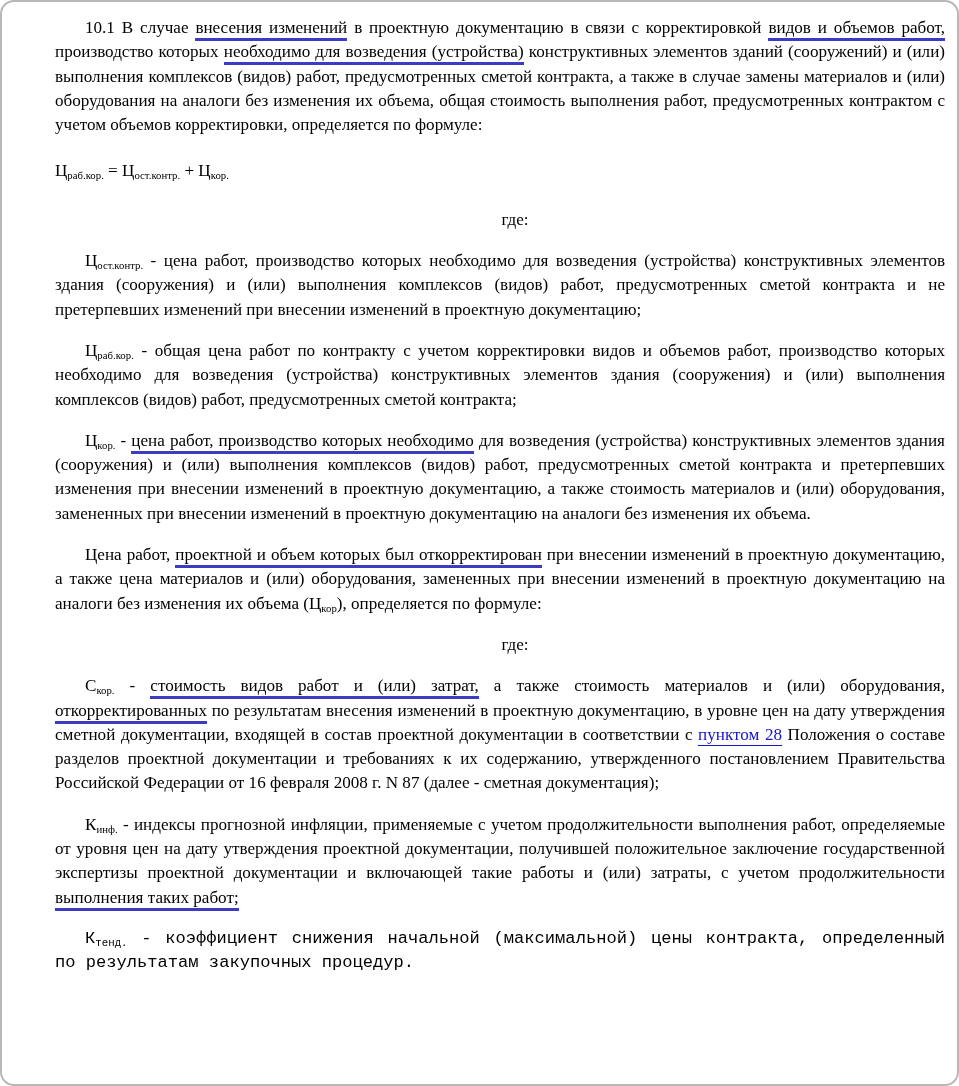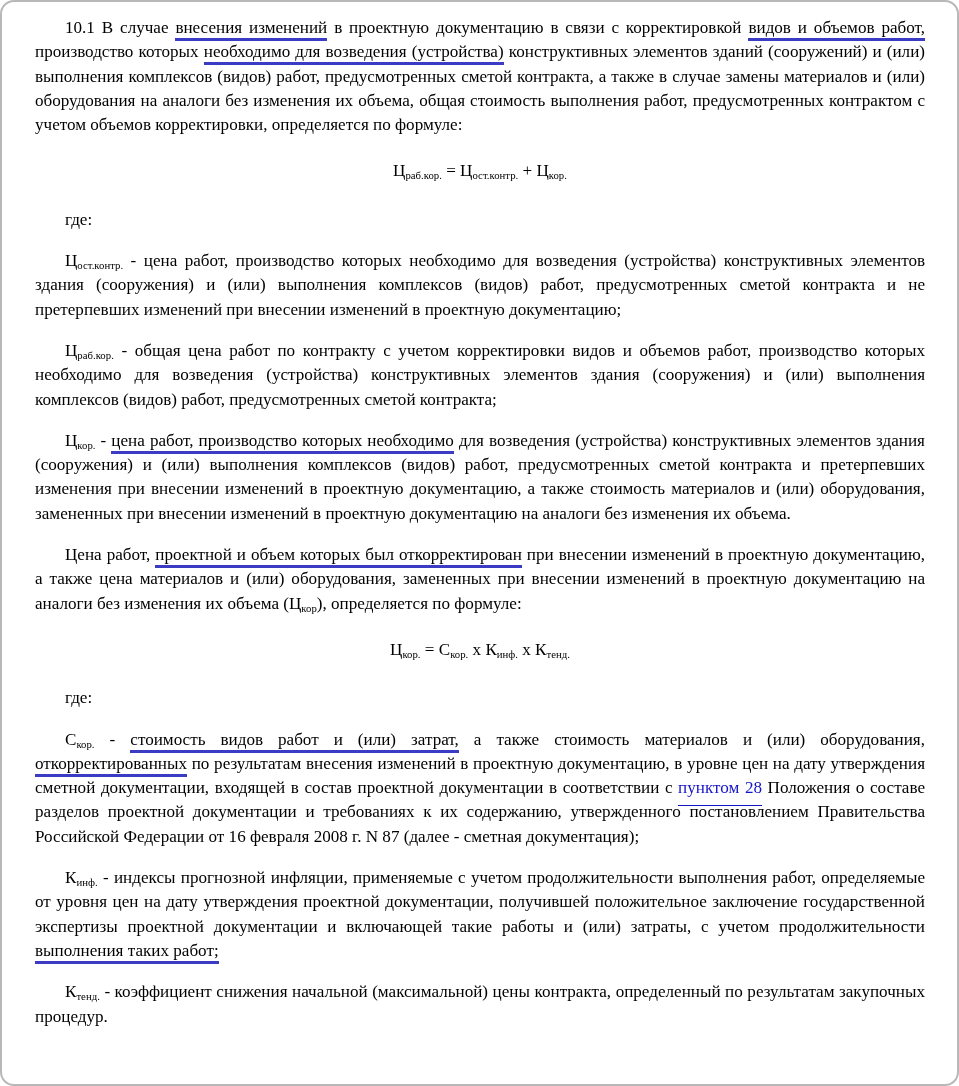--- a/index.html
+++ b/index.html
@@ -15,57 +15,56 @@
     box-sizing: border-box;
     background: #ffffff;
     border: 2px solid #b8b8b8;
     border-radius: 14px;
     overflow: hidden;
     font-family: "Liberation Serif", "DejaVu Serif", serif;
     color: #000000;
   }
   #doc-body {
     position: absolute;
-    left: 33px;
+    left: 53px;
     top: 14px;
     width: 890px;
     font-size: 17.1px;
     line-height: 24.3px;
     text-align: justify;
     text-justify: inter-word;
     -webkit-hyphens: none;
     hyphens: none;
   }
   p {
     margin: 0 0 0 0;
     text-align: justify;
   }
   p.para {
     text-indent: 30px;
     margin-bottom: 17px;
   }
-  p.para:last-child { margin-bottom: 0; }
+  p.para:last-child { margin-bottom: 0; font-family: Liberation Mono, monospace; }
   p.formula {
-    text-align: center;
     text-indent: 0;
     margin: 22px 0 24px 0;
   }
   p.gde {
     text-indent: 30px;
     margin: 0 0 17px 0;
-    text-align: left;
+    text-align: center;
   }
   .u {
     border-bottom: 3px solid #3b3bc4;
     padding-bottom: 1px;
   }
   .link {
     color: #1414c8;
     border-bottom: 1px solid #1414c8;
-    padding-bottom: 8px;
+    padding-bottom: 1px;
     cursor: pointer;
   }
   sub {
     font-size: 0.63em;
     line-height: 0;
     vertical-align: -0.28em;
     letter-spacing: 0;
   }
   .sym { white-space: nowrap; }
   .nb { white-space: nowrap; }
@@ -75,19 +74,18 @@
 
 <div id="page">
   <div id="doc-body">
       <p class="para">10.1 В случае <span class="u">внесения изменений</span> в проектную документацию в связи с корректировкой <span class="u">видов и объемов работ,</span> производство которых <span class="u">необходимо для возведения (устройства)</span> конструктивных элементов зданий (сооружений) и (или) выполнения комплексов (видов) работ, предусмотренных сметой контракта, а также в случае замены материалов и (или) оборудования на аналоги без изменения их объема, общая стоимость выполнения работ, предусмотренных контрактом с учетом объемов корректировки, определяется по формуле:</p>
       <p class="formula"><span class="sym">Ц<sub>раб.кор.</sub></span><span> = </span><span class="sym">Ц<sub>ост.контр.</sub></span><span> + </span><span class="sym">Ц<sub>кор.</sub></span></p>
       <p class="gde">где:</p>
       <p class="para"><span class="nb"><span class="sym">Ц<sub>ост.контр.</sub></span></span> - цена работ, производство которых необходимо для возведения (устройства) конструктивных элементов здания (сооружения) и (или) выполнения комплексов (видов) работ, предусмотренных сметой контракта и не претерпевших изменений при внесении изменений в проектную документацию;</p>
       <p class="para"><span class="nb"><span class="sym">Ц<sub>раб.кор.</sub></span></span> - общая цена работ по контракту с учетом корректировки видов и объемов работ, производство которых необходимо для возведения (устройства) конструктивных элементов здания (сооружения) и (или) выполнения комплексов (видов) работ, предусмотренных сметой контракта;</p>
       <p class="para"><span class="nb"><span class="sym">Ц<sub>кор.</sub></span></span> - <span class="u">цена работ, производство которых необходимо</span> для возведения (устройства) конструктивных элементов здания (сооружения) и (или) выполнения комплексов (видов) работ, предусмотренных сметой контракта и претерпевших изменения при внесении изменений в проектную документацию, а также стоимость материалов и (или) оборудования, замененных при внесении изменений в проектную документацию на аналоги без изменения их объема.</p>
       <p class="para">Цена работ, <span class="u">проектной и объем которых был откорректирован</span> при внесении изменений в проектную документацию, а также цена материалов и (или) оборудования, замененных при внесении изменений в проектную документацию на аналоги без изменения их объема (<span class="sym">Ц<sub>кор</sub></span>), определяется по формуле:</p>
-      <p class="formula"><span class="sym">Ц<sub>кор.</sub></span><span> = </span><span class="sym">С<sub>кор.</sub></span><span> х </span><span class="sym">К<sub>инф.</sub></span><span> х </span><span class="sym">К<sub>тенд.</sub></span></p>
       <p class="gde">где:</p>
       <p class="para"><span class="nb"><span class="sym">С<sub>кор.</sub></span></span> - <span class="u">стоимость видов работ и (или) затрат,</span> а также стоимость материалов и (или) оборудования, <span class="u">откорректированных</span> по результатам внесения изменений в проектную документацию, в уровне цен на дату утверждения сметной документации, входящей в состав проектной документации в соответствии с <span class="link">пунктом 28</span> Положения о составе разделов проектной документации и требованиях к их содержанию, утвержденного постановлением Правительства Российской Федерации от 16 февраля 2008 г. N 87 (далее - сметная документация);</p>
       <p class="para"><span class="nb"><span class="sym">К<sub>инф.</sub></span></span> - индексы прогнозной инфляции, применяемые с учетом продолжительности выполнения работ, определяемые от уровня цен на дату утверждения проектной документации, получившей положительное заключение государственной экспертизы проектной документации и включающей такие работы и (или) затраты, с учетом продолжительности <span class="u">выполнения таких работ;</span></p>
       <p class="para"><span class="nb"><span class="sym">К<sub>тенд.</sub></span></span> - коэффициент снижения начальной (максимальной) цены контракта, определенный по результатам закупочных процедур.</p>
     </div>
 </div>
 
 </body></html>

